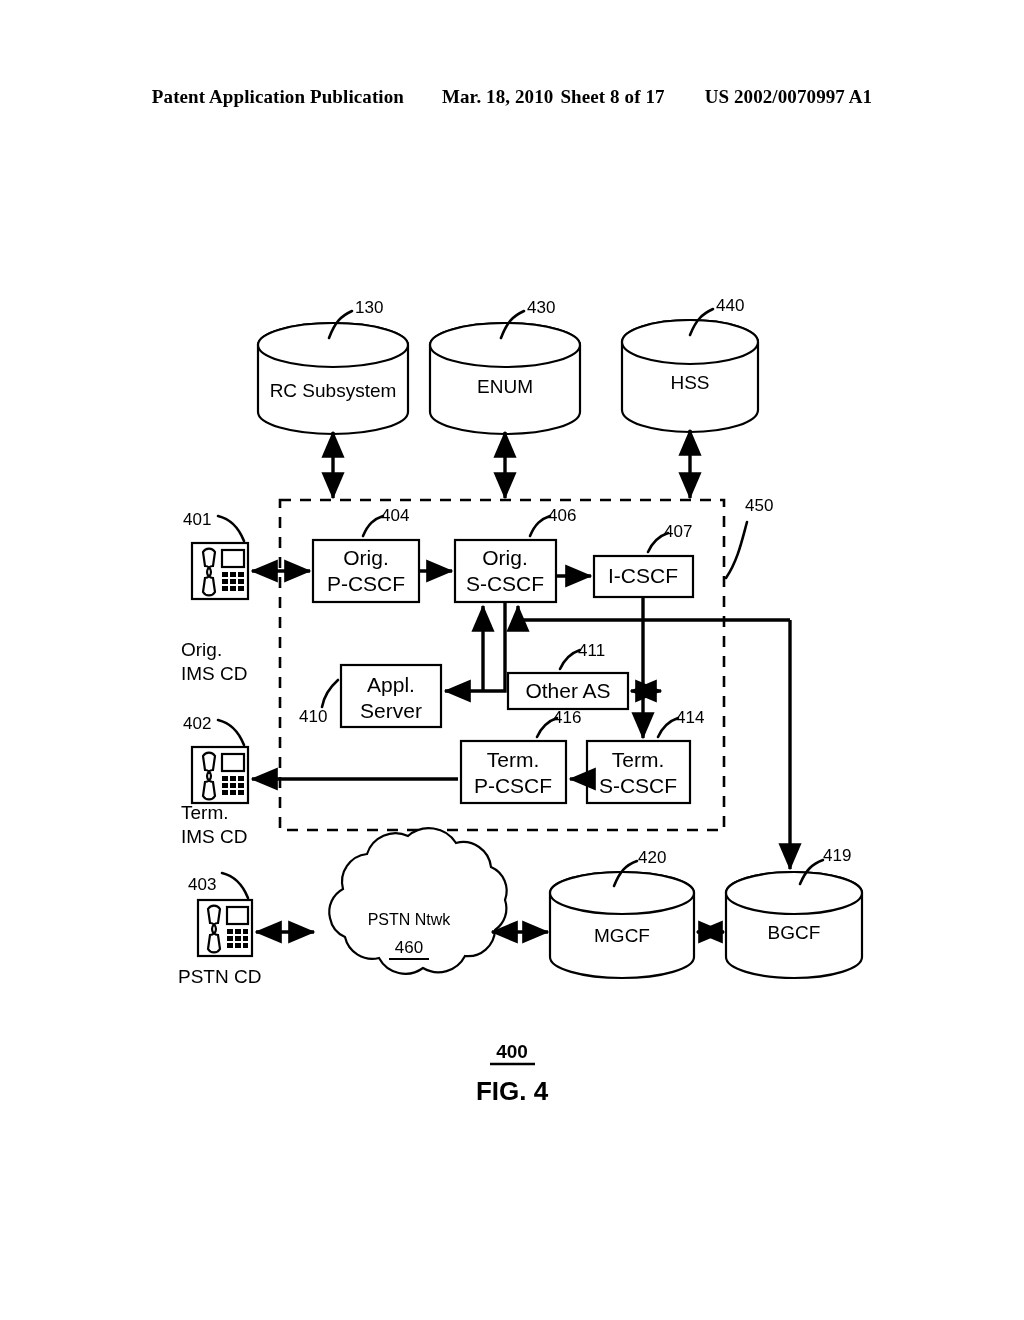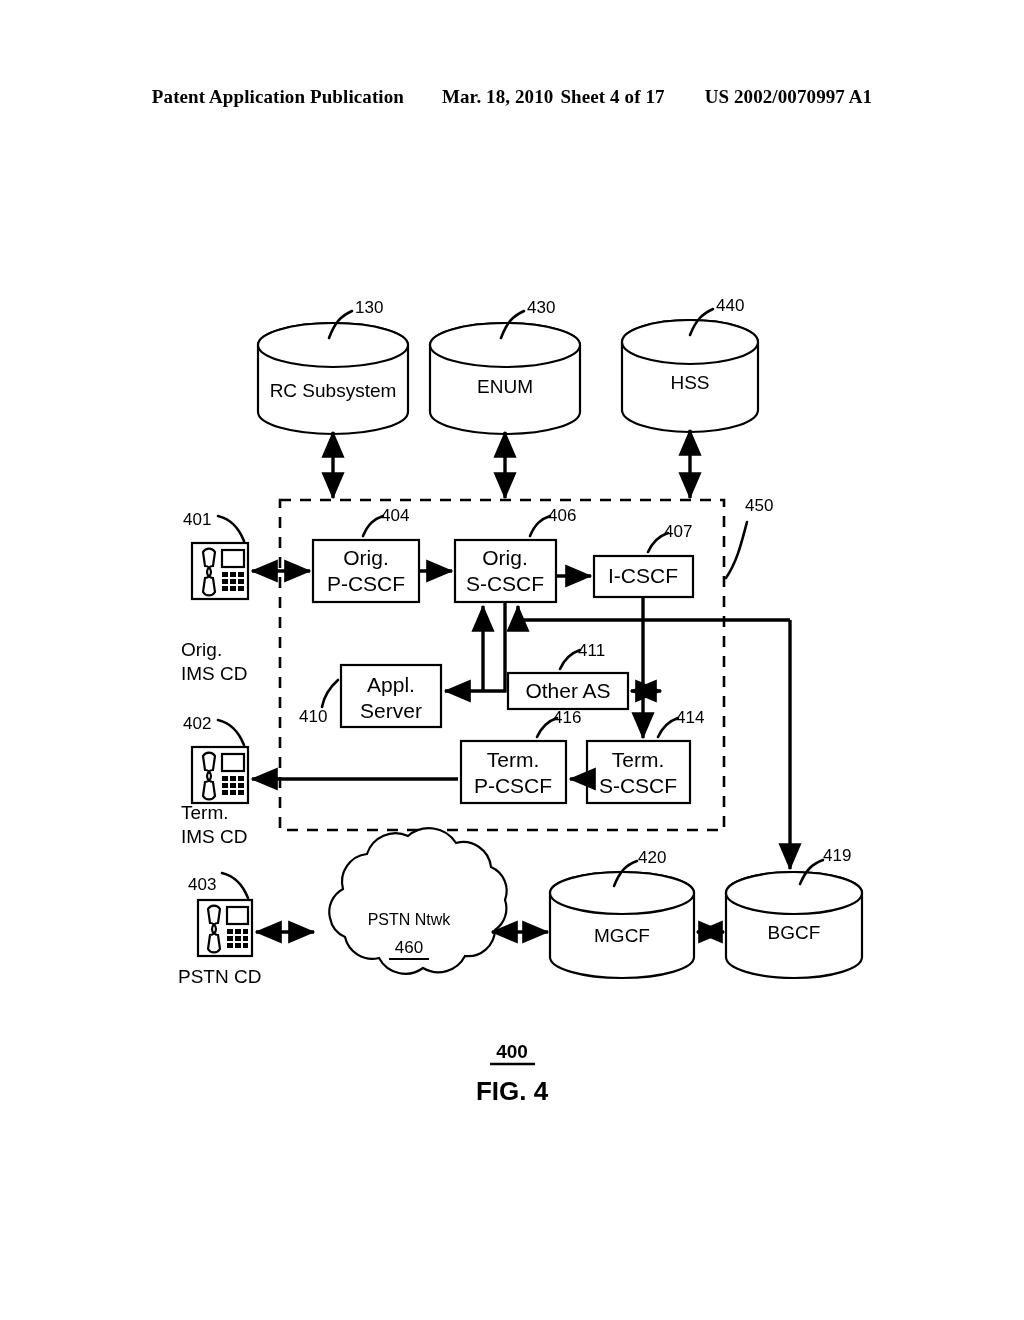--- a/index.html
+++ b/index.html
@@ -97,21 +97,21 @@
   .leader       { stroke: #000; stroke-width: 2.6; fill: none; stroke-linecap: round; }
   .dashed-box   { stroke: #000; stroke-width: 2.6; fill: none; stroke-dasharray: 11 9; }
   .phone-shape  { stroke: #000; stroke-width: 2.2; fill: #ffffff; }
 </style>
 </head>
 <body>
 
 <div id="pub-header">
   <span class="seg-title">Patent Application Publication</span>
   <span class="seg-date">Mar. 18, 2010</span>
-  <span class="seg-sheet">Sheet 4 of 17</span>
+  <span class="seg-sheet">Sheet 8 of 17</span>
   <span class="seg-num">US 2002/0070997 A1</span>
 </div>
 
 <div id="figure">
 <svg width="1024" height="1320" viewBox="0 0 1024 1320" xmlns="http://www.w3.org/2000/svg">
   <defs>
     <marker id="arrow" markerWidth="9" markerHeight="9" refX="7.6" refY="3.4" orient="auto" markerUnits="strokeWidth">
       <path d="M0,0 L8,3.4 L0,6.8 z" fill="#000"></path>
     </marker>
     <marker id="arrowStart" markerWidth="9" markerHeight="9" refX="0.4" refY="3.4" orient="auto" markerUnits="strokeWidth">

